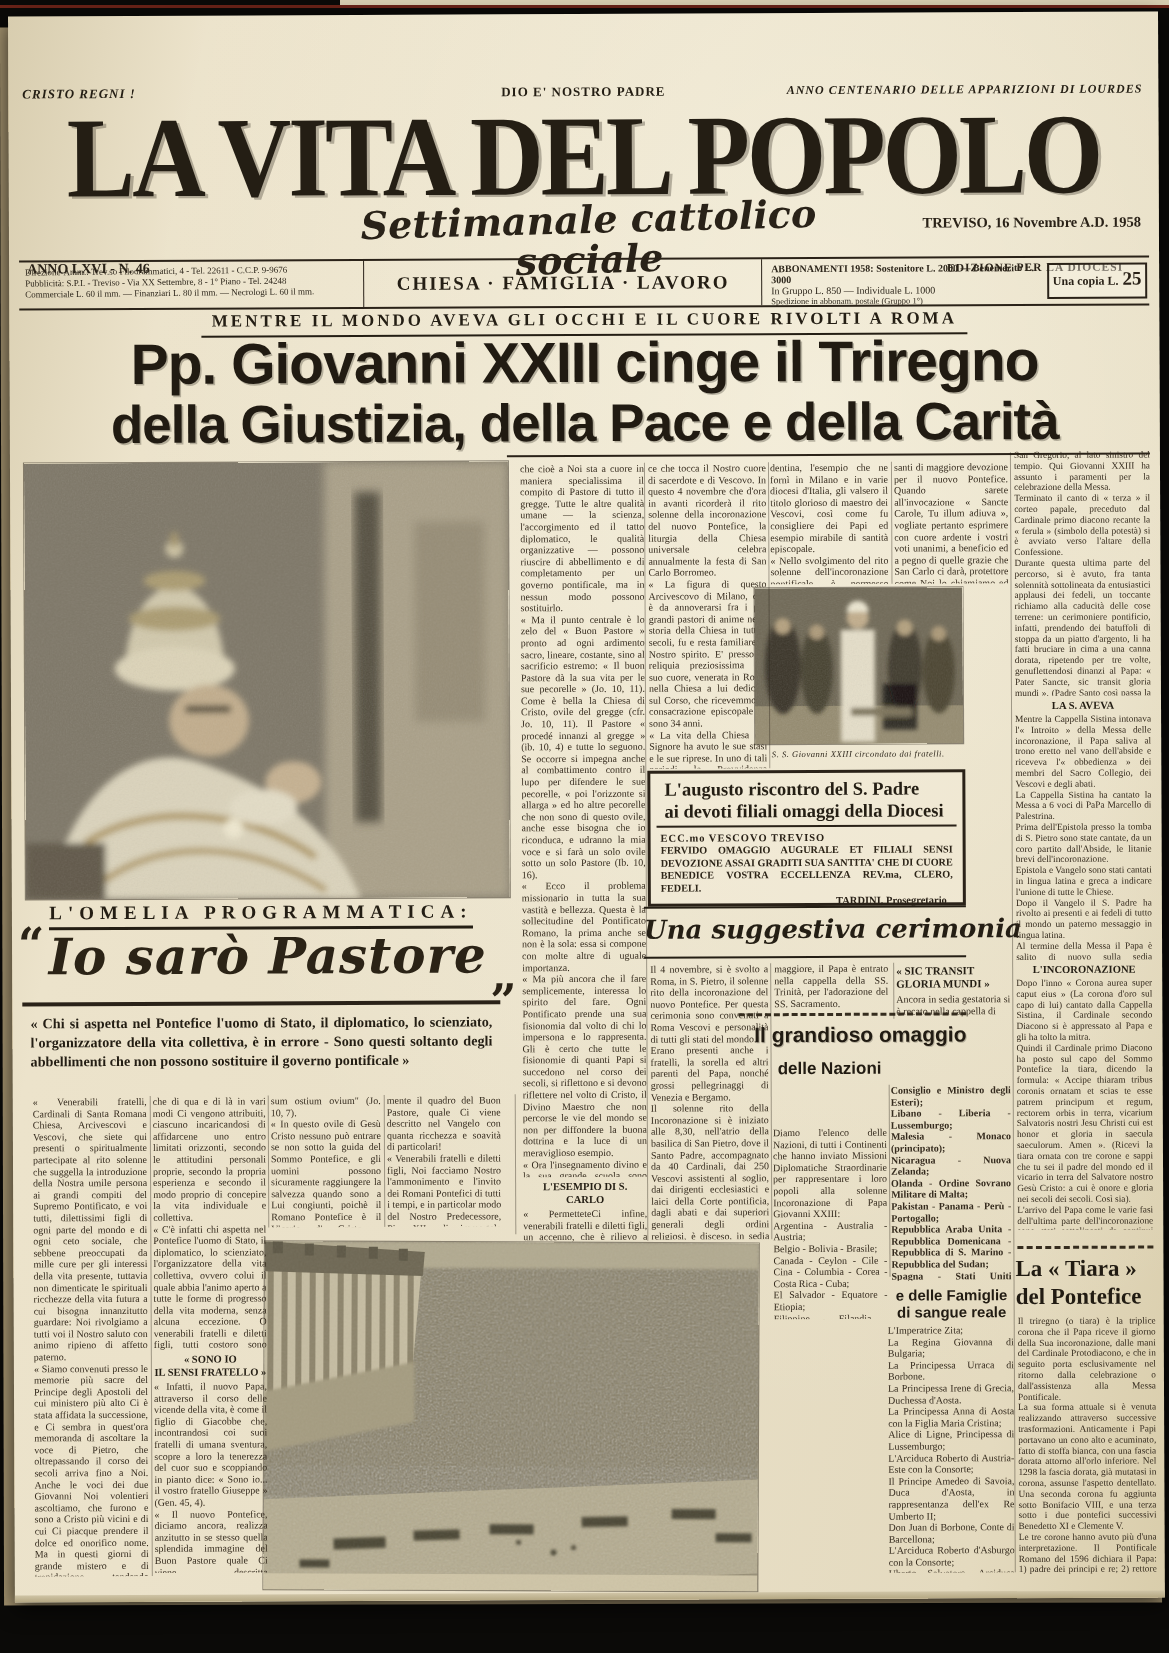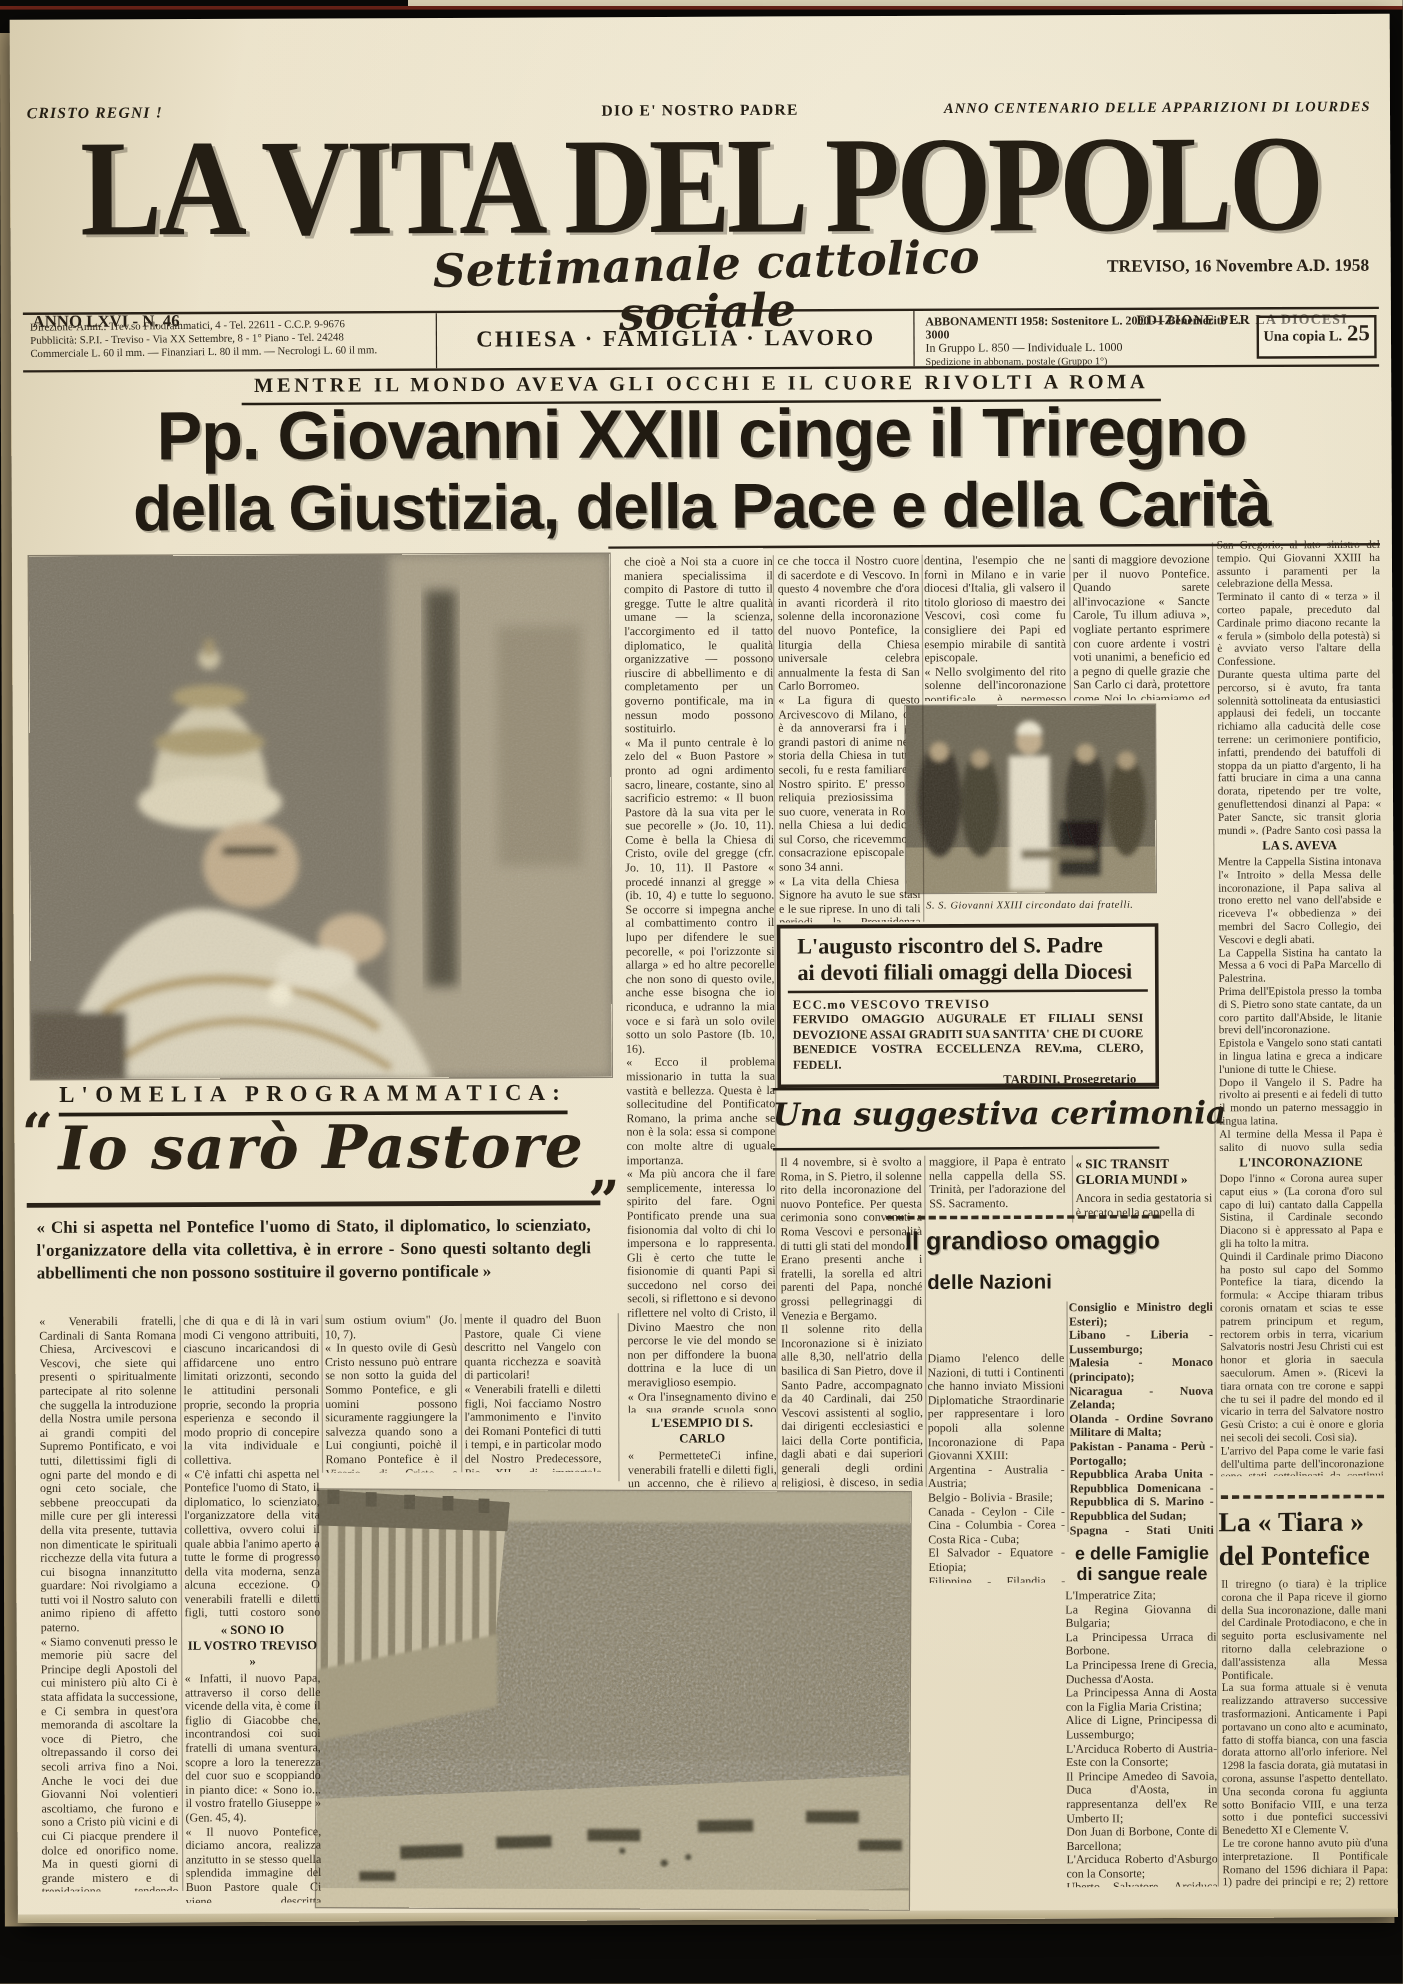--- a/index.html
+++ b/index.html
@@ -49,21 +49,21 @@
   .caption{font:italic 8.6px/10px "Liberation Serif",serif;text-align:center;color:#2e271c;letter-spacing:0.5px;}
   .telbox{position:absolute;border:3px solid #2a2218;background:rgba(250,245,228,0.25);}
   .teltitle{font:bold 18.5px/22px "Liberation Serif",serif;color:#241e14;}
   .telbody{font:bold 10.2px/12.5px "Liberation Serif",serif;text-align:justify;color:#2c2418;}
   .cerhead{position:absolute;border-top:2px solid #241e14;border-bottom:2px solid #241e14;
        text-align:center;font:bold italic 26px/42px "DejaVu Serif",serif;color:#241e14;white-space:nowrap;}
   .sictitle{font:bold 11px/13px "Liberation Serif",serif;text-align:left;color:#241e14;}
   .zigzag{position:absolute;height:0;border-top:3px dashed #352c1e;}
   .grandhead{font:bold 21px/24px "Liberation Sans",sans-serif;color:#211b12;text-align:right;white-space:nowrap;
        text-shadow:1px 1px 0 rgba(33,27,18,0.25);}
-  .nazhead{font:bold 17px/20px "Liberation Sans",sans-serif;color:#211b12;text-align:left;white-space:nowrap;}
+  .nazhead{font:bold 17px/20px "Liberation Sans",sans-serif;color:#211b12;text-align:center;white-space:nowrap;}
   .famhead{font:bold 15px/17px "Liberation Sans",sans-serif;color:#211b12;text-align:center;white-space:pre-line;}
   .tiarahead{font:bold 23px/26px "Liberation Serif",serif;color:#211b12;white-space:nowrap;}
   .omkicker{left:14px;top:886px;width:470px;text-align:center;}
   .omkicker span{display:inline-block;font:bold 19px/22px "Liberation Serif",serif;letter-spacing:6px;
        color:#241e14;border-bottom:3px solid #241e14;padding-bottom:3px;}
   .omtitle{left:6px;top:908px;width:480px;text-align:center;white-space:nowrap;color:#2b2316;}
   .omtitle .q{font:bold 46px/40px "DejaVu Serif",serif;vertical-align:14px;}
   .omtitle .t{font:bold italic 50px/62px "DejaVu Serif",serif;letter-spacing:1px;}
   .omquote{font:bold 14.2px/19px "Liberation Serif",serif;text-align:justify;color:#241e14;white-space:pre-line;}
 </style>
@@ -355,21 +355,21 @@
   </div>
   <div class="hrule" style="left:10px;top:986px;width:478px;height:4px;"></div>
   <div class="abs omquote" style="left:18px;top:998px;width:462px;height:78px;overflow:hidden;">« Chi si aspetta nel Pontefice l'uomo di Stato, il diplomatico, lo scienziato, l'organizzatore della vita collettiva, è in errore  -  Sono questi soltanto degli abbellimenti che non possono sostituire il governo pontificale »</div>
 
   <div class="abs txt" style="left:20px;top:1080px;width:114px;height:480px;">« Venerabili fratelli, Cardinali di Santa Romana Chiesa, Arcivescovi e Vescovi, che siete qui presenti o spiritualmente partecipate al rito solenne che suggella la introduzione della Nostra umile persona ai grandi compiti del Supremo Pontificato, e voi tutti, dilettissimi figli di ogni parte del mondo e di ogni ceto sociale, che sebbene preoccupati da mille cure per gli interessi della vita presente, tuttavia non dimenticate le spirituali ricchezze della vita futura a cui bisogna innanzitutto guardare: Noi rivolgiamo a tutti voi il Nostro saluto con animo ripieno di affetto paterno.
 « Siamo convenuti presso le memorie più sacre del Principe degli Apostoli del cui ministero più alto Ci è stata affidata la successione, e Ci sembra in quest'ora memoranda di ascoltare la voce di Pietro, che oltrepassando il corso dei secoli arriva fino a Noi. Anche le voci dei due Giovanni Noi volentieri ascoltiamo, che furono e sono a Cristo più vicini e di cui Ci piacque prendere il dolce ed onorifico nome. Ma in questi giorni di grande mistero e di trepidazione, tendendo l'orecchio alle voci della terra, se da una parte Ci è di conforto e di incoraggiamento la comune gioia ed esultanza con cui è stata salutata la Nostra elevazione al Sommo Pontificato, dall'altra, tuttavia, Ci rende ansiosi e perplessi la varietà dei compiti ingenti che gravano sulle Nostre spalle, quei compiti, cioè,</div>
   <div class="abs" style="left:140px;top:1080px;width:113px;">
     <div class="txt" style="height:254px;">che di qua e di là in vari modi Ci vengono attribuiti, ciascuno incaricandosi di affidarcene uno entro limitati orizzonti, secondo le attitudini personali proprie, secondo la propria esperienza e secondo il modo proprio di concepire la vita individuale e collettiva.
 « C'è infatti chi aspetta nel Pontefice l'uomo di Stato, il diplomatico, lo scienziato, l'organizzatore della vita collettiva, ovvero colui il quale abbia l'animo aperto a tutte le forme di progresso della vita moderna, senza alcuna eccezione. O venerabili fratelli e diletti figli, tutti costoro sono fuori dal retto cammino da seguire, poichè si formano del Sommo Pontefice un concetto che non è pienamente conforme al vero ideale.</div>
     <div class="subhead">« SONO IO
-IL VOSTRO TREVISO »</div>
+IL SENSI FRATELLO »</div>
     <div class="txt" style="height:192px;">« Infatti, il nuovo Papa, attraverso il corso delle vicende della vita, è come il figlio di Giacobbe che, incontrandosi coi suoi fratelli di umana sventura, scopre a loro la tenerezza del cuor suo e scoppiando in pianto dice: « Sono io... il vostro fratello Giuseppe » (Gen. 45, 4).
 « Il nuovo Pontefice, diciamo ancora, realizza anzitutto in se stesso quella splendida immagine del Buon Pastore quale Ci viene descritta dall'evangelista S. Giovanni con le medesime parole che uscirono dalla bocca del Divin Salvatore (cfr. Jo. 10, 11-21). Egli è la porta dell'ovile: "Ego</div>
   </div>
   <div class="abs txt" style="left:258px;top:1080px;width:110px;height:132px;">sum ostium ovium" (Jo. 10, 7).
 « In questo ovile di Gesù Cristo nessuno può entrare se non sotto la guida del Sommo Pontefice, e gli uomini possono sicuramente raggiungere la salvezza quando sono a Lui congiunti, poichè il Romano Pontefice è il Vicario di Cristo e rappresenta in terra la Sua persona.
 « Quanto dolce e quanto soave è richiamare alla</div>
   <div class="abs txt" style="left:374px;top:1080px;width:114px;height:132px;">mente il quadro del Buon Pastore, quale Ci viene descritto nel Vangelo con quanta ricchezza e soavità di particolari!
 « Venerabili fratelli e diletti figli, Noi facciamo Nostro l'ammonimento e l'invito dei Romani Pontefici di tutti i tempi, e in particolar modo del Nostro Predecessore, Pio XII, di immortale memoria, e su questa affermazione vogliamo soprattutto, insistere,</div>
 
   <div class="vrule" style="left:634px;top:449px;height:778px;"></div>

